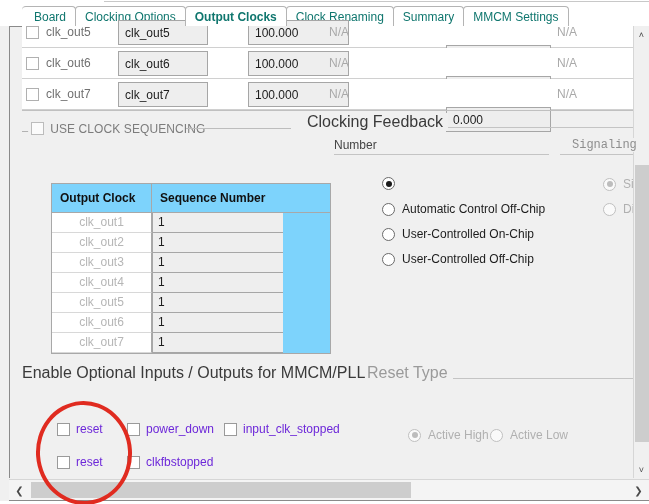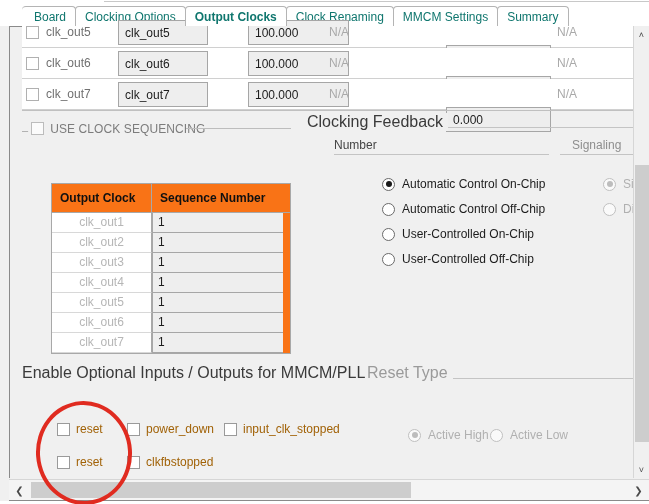--- a/index.html
+++ b/index.html
@@ -179,23 +179,23 @@
     position: absolute;
     left: 186px; top: 102px;
     width: 105px; height: 1px;
     background: #bdbdbd;
   }
 
   
   .seqtbl {
     position: absolute;
     left: 51px; top: 157px;
-    width: 240px;
+    width: 280px;
     border: 1px solid #a8a8a8;
-    background: #f97316;
+    background: #7dd3fc;
     box-sizing: border-box;
   }
   .seqtbl-head {
     display: flex;
     height: 28px;
     border-bottom: 1px solid #a8a8a8;
   }
   .seqtbl-head div {
     font-weight: bold;
     font-size: 12px;
@@ -292,21 +292,21 @@
   
   .opt-cb-row {
     position: absolute;
     display: flex;
     align-items: center;
     white-space: nowrap;
   }
   .opt-label {
     margin-left: 6px;
     font-size: 12px;
-    color: #a16207;
+    color: #6d28d9;
   }
 
   
   .annot {
     position: absolute;
     left: 36px; top: 375px;
     width: 96px; height: 104px;
     border: 4px solid #e02b20;
     border-radius: 50%;
     box-sizing: border-box;
@@ -388,24 +388,24 @@
       <div class="tab">
         <span>Clocking Options</span>
       </div>
       <div class="tab active">
         <span>Output Clocks</span>
       </div>
       <div class="tab">
         <span>Clock Renaming</span>
       </div>
       <div class="tab">
+        <span>Summary</span>
+      </div>
+      <div class="tab">
         <span>MMCM Settings</span>
-      </div>
-      <div class="tab">
-        <span>Summary</span>
       </div>
     </div>
   </div>
 
   <div class="panel">
     <div class="panel-left-border"></div>
     <div class="panel-top-border"></div>
 
     <div class="clk-table">
 
@@ -482,26 +482,25 @@
         <div class="sc2">1</div>
       </div>
     </div>
 
     <div class="grp-title" style="left:307px; top:87px;">Clocking Feedback</div>
     <div class="grp-rule" style="left:307px; top:101px; width:326px;"></div>
 
     <div class="sub-title" style="left:334px; top:112px;">Number</div>
     <div class="grp-rule" style="left:334px; top:128px; width:215px;"></div>
 
-    <div class="sub-title dim" style="left:572px; top:112px;">Signaling</div>
+    <div class="sub-title dim" style="left:572px; top:112px;font-family:Liberation Mono, monospace;">Signaling</div>
     <div class="grp-rule" style="left:560px; top:128px; width:73px;"></div>
 
     <div class="radio-row" style="left:382px; top:151px;">
       <span class="rb sel"></span>
-      <span class="radio-label">Automatic Control On-Chip</span>
     </div>
     <div class="radio-row" style="left:382px; top:176px;">
       <span class="rb"></span>
       <span class="radio-label">Automatic Control Off-Chip</span>
     </div>
     <div class="radio-row" style="left:382px; top:201px;">
       <span class="rb"></span>
       <span class="radio-label">User-Controlled On-Chip</span>
     </div>
     <div class="radio-row" style="left:382px; top:226px;">

